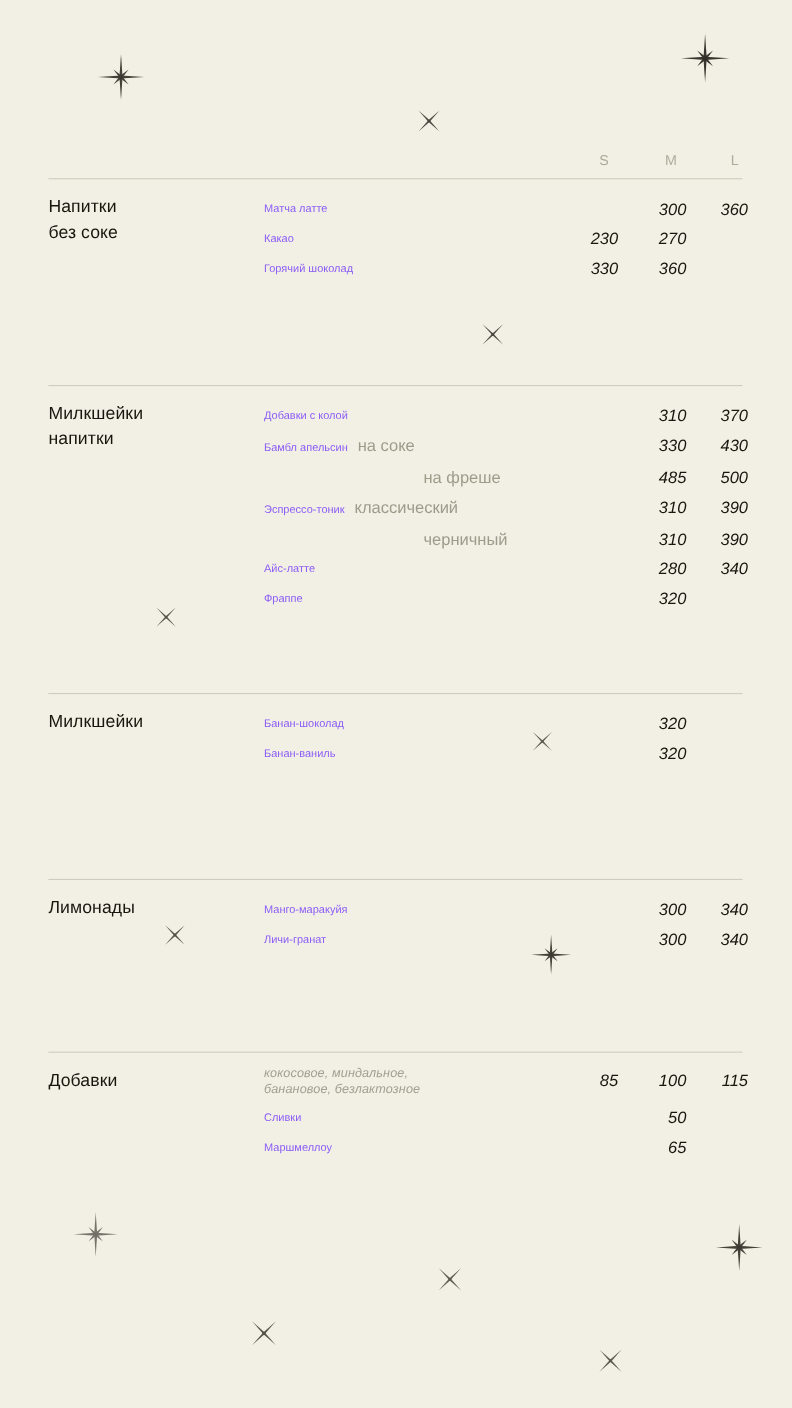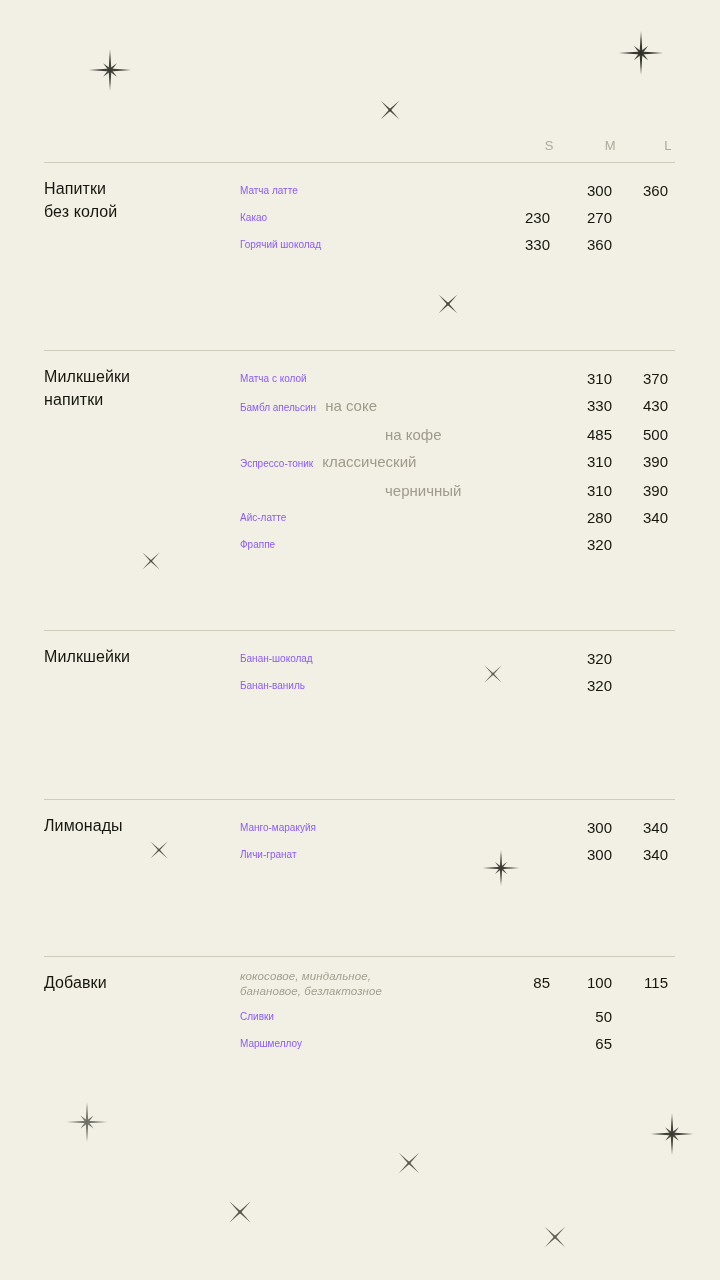--- a/index.html
+++ b/index.html
@@ -115,23 +115,24 @@
     font-style: italic;
     color: #A3A093;
     margin-top: -2px;
     margin-bottom: 4px;
     letter-spacing: 0.1px;
   }
 
   .prices {
     position: absolute;
     top: 0;
-    right: 12px;
+    right: 0;
     width: 190px;
     height: 27px;
+    font-style: italic;
   }
   .price {
     position: absolute;
     top: 0;
     font-size: 15px;
     line-height: 27px;
     color: #17170F;
     text-align: right;
     width: 48px;
   }
@@ -292,21 +293,21 @@
       <span class="col-head s">S</span>
       <span class="col-head m">M</span>
       <span class="col-head l">L</span>
     </div>
 
     <div id="sections-root">
         <div class="divider"></div>
         <div class="section">
           <div class="section-title">
             <div>Напитки</div>
-            <div>без колой</div>
+            <div>без соке</div>
           </div>
           <div class="section-items">
             <div class="row">
               <div class="row-main">
                 <span class="item-name">Матча латте</span>
               </div>
               <div class="prices">
                 <span class="price m">300</span>
                 <span class="price l">360</span>
               </div>
@@ -334,40 +335,40 @@
         <div class="section-gap" style="height: 92px;"></div>
         <div class="divider"></div>
         <div class="section">
           <div class="section-title">
             <div>Милкшейки</div>
             <div>напитки</div>
           </div>
           <div class="section-items">
             <div class="row">
               <div class="row-main">
-                <span class="item-name">Матча с колой</span>
+                <span class="item-name">Добавки с колой</span>
               </div>
               <div class="prices">
                 <span class="price m">310</span>
                 <span class="price l">370</span>
               </div>
             </div>
             <div class="row">
               <div class="row-main">
                 <span class="item-name">Бамбл апельсин</span>
                 <span class="item-variant">на соке</span>
               </div>
               <div class="prices">
                 <span class="price m">330</span>
                 <span class="price l">430</span>
               </div>
             </div>
             <div class="row variant-only">
               <div class="row-main">
-                <span class="item-variant">на кофе</span>
+                <span class="item-variant">на фреше</span>
               </div>
               <div class="prices">
                 <span class="price m">485</span>
                 <span class="price l">500</span>
               </div>
             </div>
             <div class="row">
               <div class="row-main">
                 <span class="item-name">Эспрессо-тоник</span>
                 <span class="item-variant">классический</span>

